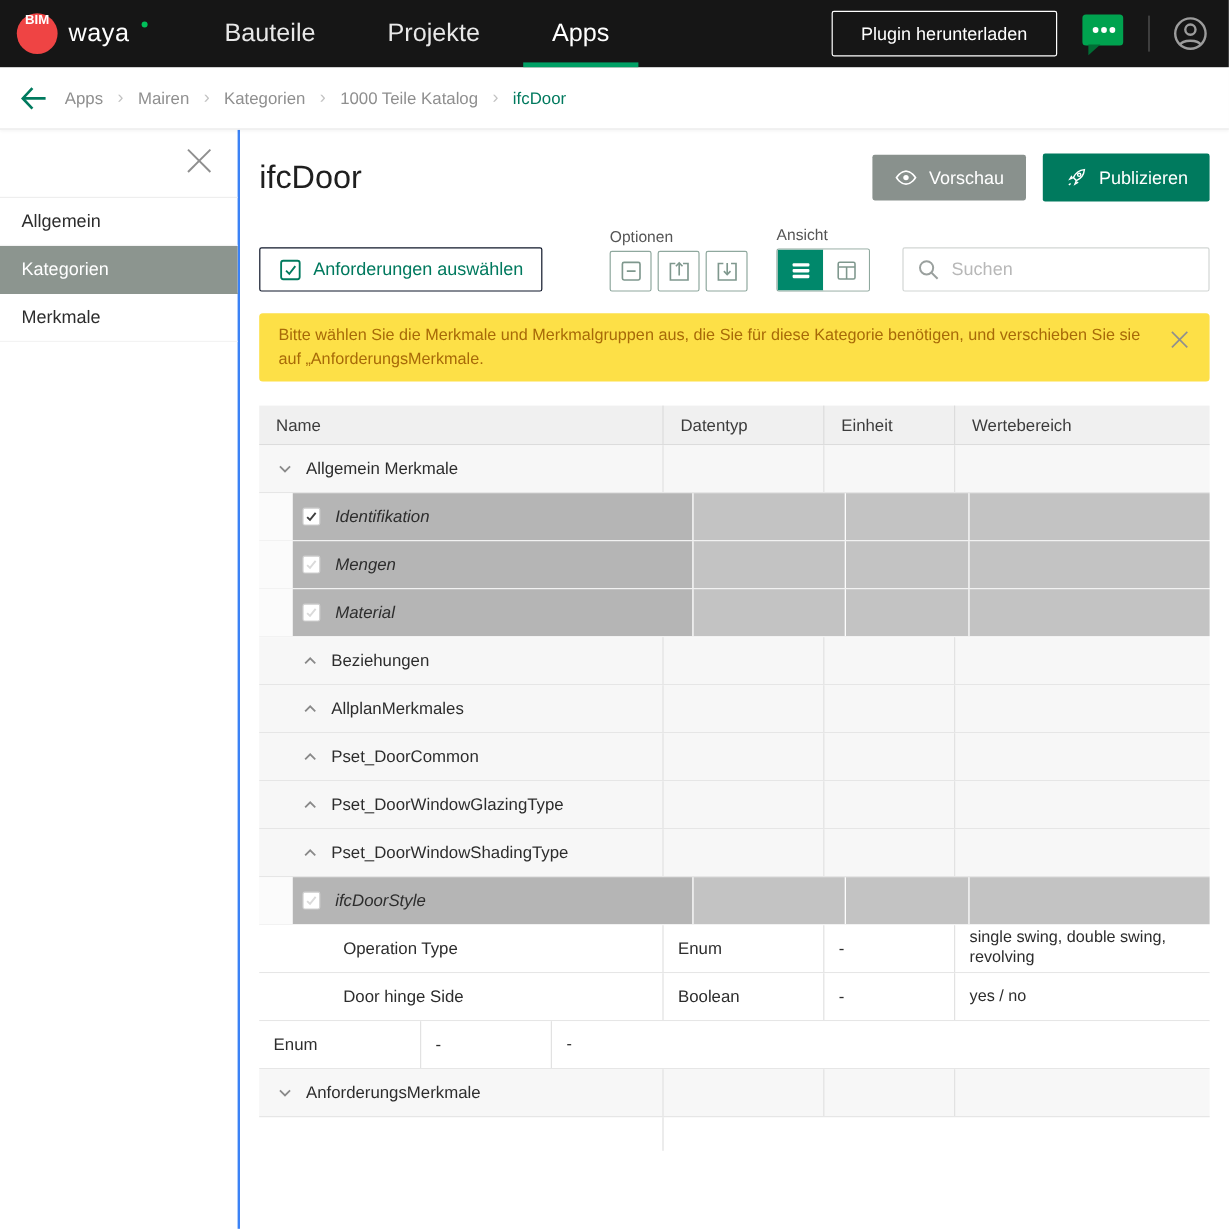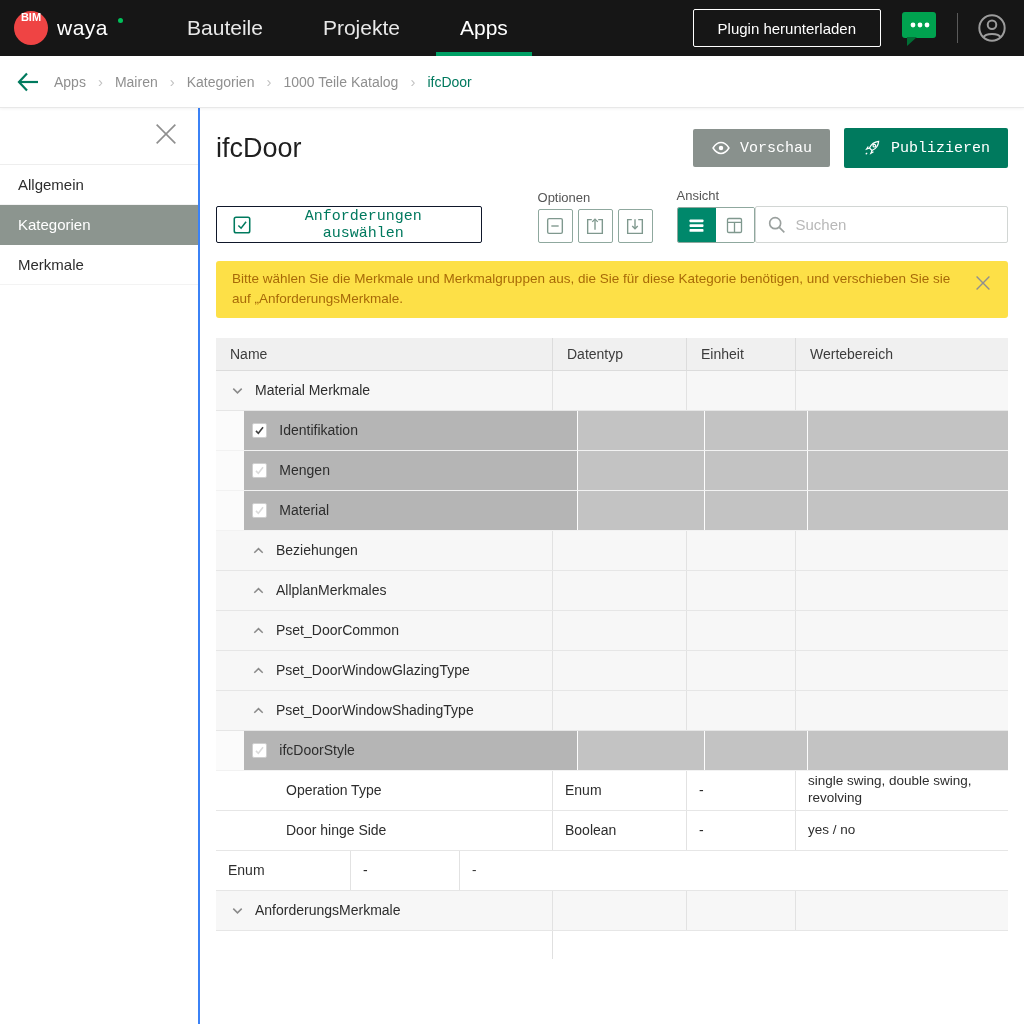--- a/index.html
+++ b/index.html
@@ -44,21 +44,21 @@
   .side-menu{margin-top:56px;border-top:1px solid #eee;}
   .side-item{height:40px;display:flex;align-items:center;padding-left:18px;font-size:15px;
     color:#2d2d2d;cursor:pointer;border-bottom:1px solid #f3f3f3;}
   .side-item.active{background:#8c958f;color:#fff;border-bottom-color:#8c958f;}
 
   
   .main{position:absolute;top:108px;left:200px;width:824px;height:916px;background:#fff;padding:0 16px;}
   .title-row{display:flex;align-items:center;margin-top:20px;height:40px;}
   .page-title{font-size:27px;color:#1f1f1f;font-weight:400;}
   .btn{display:flex;align-items:center;gap:9px;border:none;border-radius:2px;font-size:15px;
-    font-family:Liberation Mono, monospace;cursor:pointer;}
+    font-family:Liberation Sans, sans-serif;cursor:pointer;}
   .btn-preview{margin-left:auto;height:38px;padding:0 18px;background:#89918d;color:#fff;}
   .btn-publish{margin-left:14px;height:40px;padding:0 18px;background:#007a5e;color:#fff;}
 
   .controls-row{display:flex;align-items:flex-end;margin-top:20px;}
   .btn-select-req{height:37px;padding:0 15px;background:#fff;border:1px solid #0f172a;color:#00795e;}
   .ctrl-group{display:flex;flex-direction:column;gap:4px;}
   .ctrl-label{font-size:13px;color:#555;}
   .optionen{margin-left:56px;}
   .opt-icons{display:flex;gap:5px;}
   .opt-btn{width:35px;height:34px;border:1px solid #8fa89e;border-radius:2px;background:#fff;
@@ -79,21 +79,21 @@
   .banner-close{position:absolute;top:11px;right:14px;width:22px;height:22px;cursor:pointer;}
 
   
   .table{margin-top:20px;position:relative;width:792px;}
   .thead{display:flex;width:792px;height:33px;background:#f0f0f0;border-bottom:1px solid #dcdcdc;
     font-size:14px;color:#3c3c3c;}
   .trow{display:flex;width:792px;height:40px;border-bottom:1px solid #e6e6e6;font-size:14px;
     color:#2d2d2d;background:#fff;}
   .cell{height:100%;display:flex;align-items:center;}
   .c-name{width:336px;}
-  .c-namehl{width:352px;}
+  .c-namehl{width:352px;font-style:italic;}
   .c-type{width:134px;}
   .c-unit{width:109px;}
   .c-range{width:213px;}
   .thead .cell{padding-left:14px;}
   .thead .cell + .cell{border-left:1px solid #dcdcdc;}
 
   .trow.group{background:#f7f7f7;}
   .trow.group .c-name{gap:10px;}
   .trow.group .cell + .cell{border-left:1px solid #e2e2e2;}
   .chev{display:flex;align-items:center;cursor:pointer;}
@@ -299,21 +299,21 @@
       <div class="cell c-range">Wertebereich</div>
     </div>
     <div id="table-body">
         <div class="trow group">
           <div class="cell c-name" style="padding-left:14px">
             <span class="chev">
               <svg viewBox="0 0 16 16" width="15" height="15">
                 <polyline points="3.5,6 8,10.5 12.5,6" fill="none" stroke="#8a8a8a" stroke-width="1.6"></polyline>
               </svg>
             </span>
-            <span>Material Merkmale</span>
+            <span>Allgemein Merkmale</span>
           </div>
           <div class="cell c-type"></div>
           <div class="cell c-unit"></div>
           <div class="cell c-range"></div>
         </div>
         <div class="trow check">
           <div class="strip"></div>
           <div class="cell c-namehl">
             <span class="cb dark">
               <svg viewBox="0 0 14 14" width="11" height="11">

